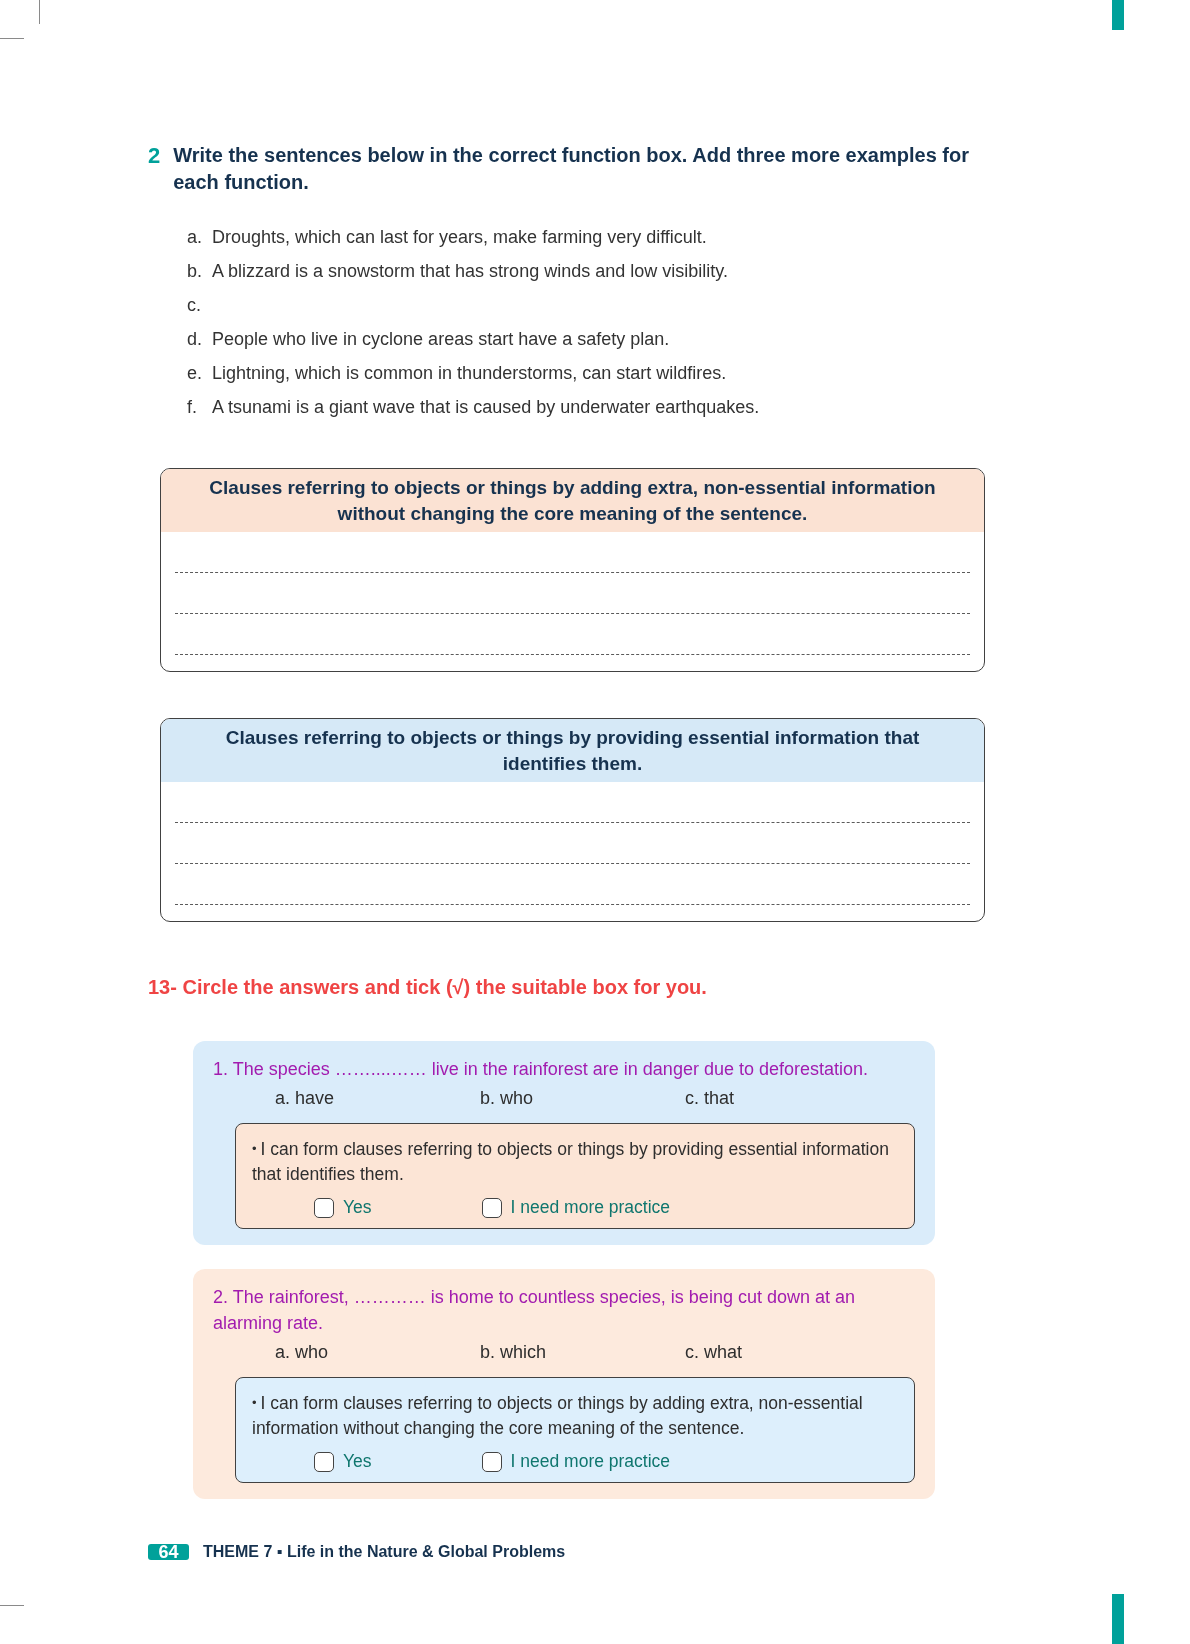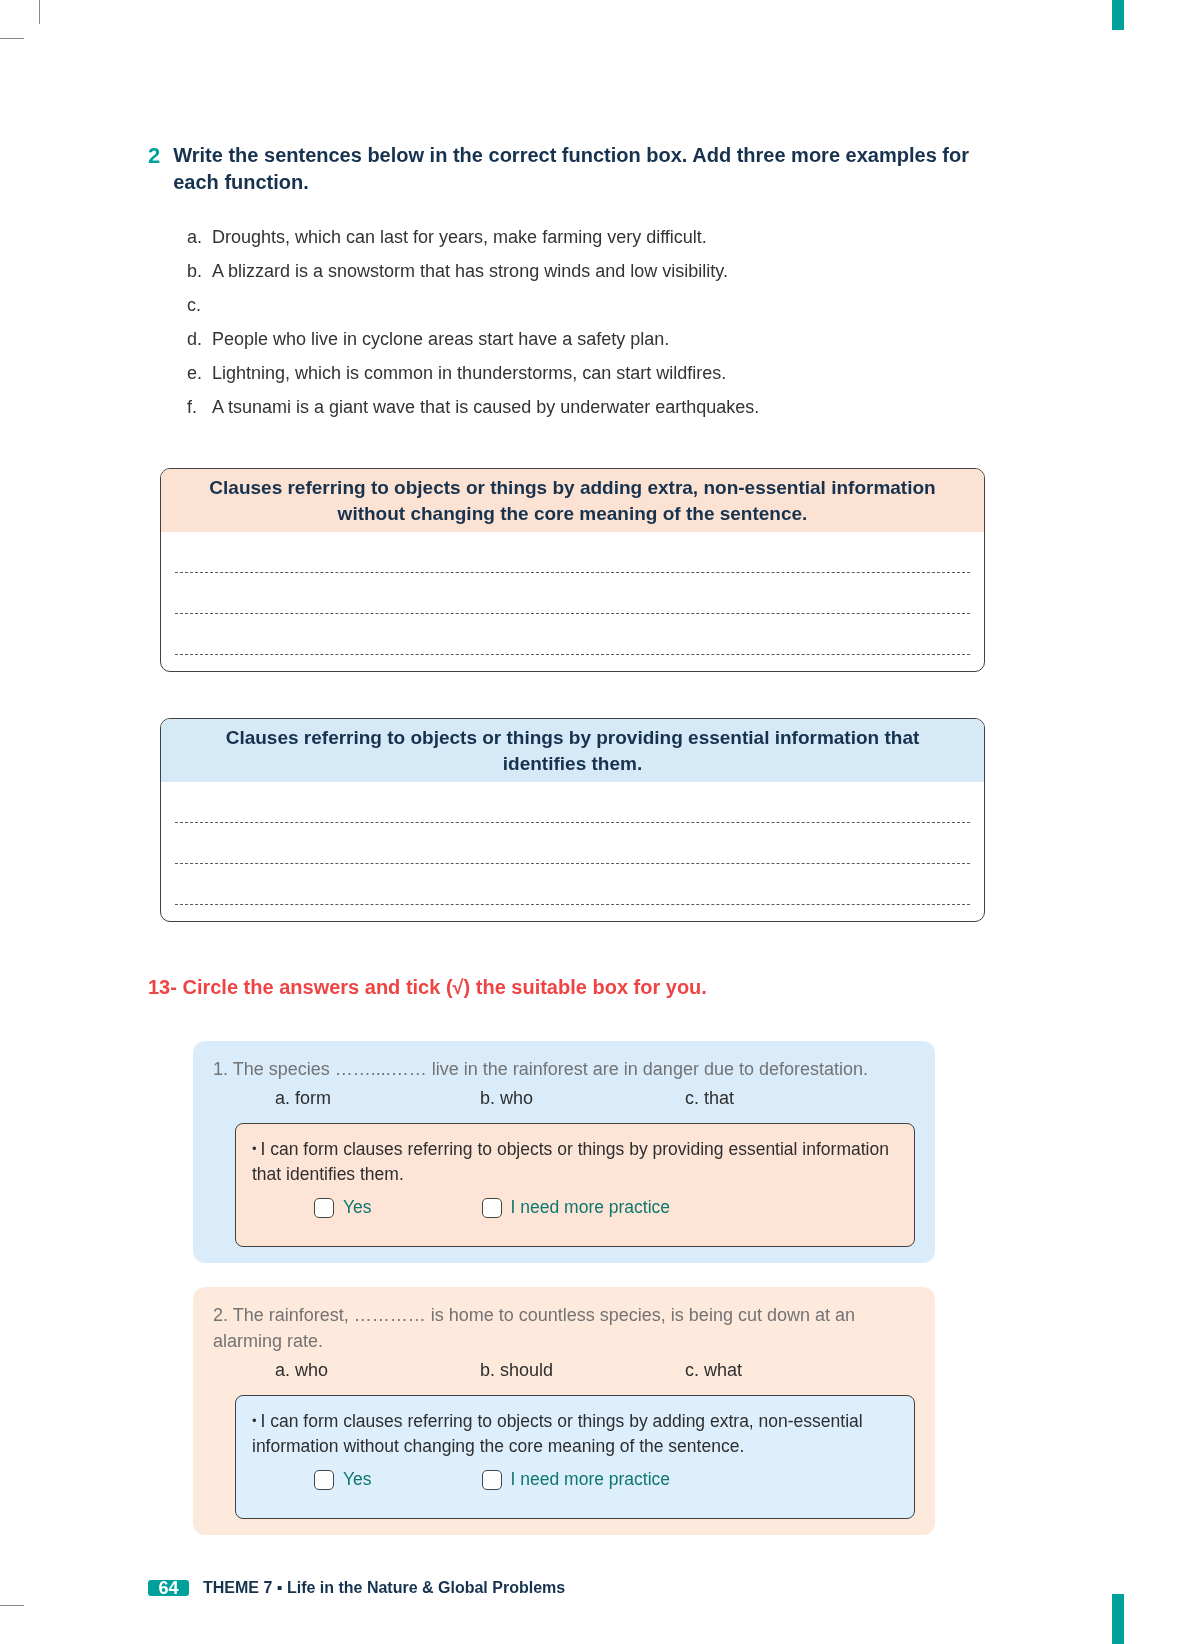--- a/index.html
+++ b/index.html
@@ -94,36 +94,36 @@
   .q-card {
     margin: 40px 0 0 45px;
     width: 742px;
     border-radius: 12px;
     padding: 15px 20px 16px 20px;
   }
   .q-card.blue  { background: #daecfa; }
   .q-card.peach { background: #fdeadd; }
   .q-card + .q-card { margin-top: 24px; }
 
-  .q-text { font-size: 18px; line-height: 26px; color: #737373; }
+  .q-text { font-size: 18px; line-height: 26px; color: #a21caf; }
   .options { display: flex; padding-left: 62px; margin-top: 3px; }
   .options .opt {
     width: 205px;
     font-size: 18px;
     line-height: 26px;
     color: #2e2e2e;
     cursor: pointer;
   }
 
   .self-check {
     margin: 12px 0 0 22px;
     width: 680px;
     border: 1.6px solid #414141;
     border-radius: 8px;
-    padding: 12px 16px 28px 16px;
+    padding: 12px 16px 10px 16px;
     background: #ffffff;
   }
   .self-check.peach { background: #fce5d6; }
   .self-check.blue  { background: #ddeffc; }
   .sc-text { font-size: 17.5px; line-height: 25px; color: #2e2e2e; }
   .sc-bullet { font-size: 13px; vertical-align: 2px; margin-right: 4px; }
 
   .check-row {
     display: flex;
     align-items: center;
@@ -226,21 +226,21 @@
         <div class="write-line"></div>
         <div class="write-line"></div>
       </div>
     </div>
 
     <div class="ex13-title">13- Circle the answers and tick (√) the suitable box for you.</div>
 
     <div class="q-card blue">
       <div class="q-text">1. The species ……....…… live in the rainforest are in danger due to deforestation.</div>
       <div class="options">
-        <span class="opt">a. form</span>
+        <span class="opt">a. have</span>
         <span class="opt">b. who</span>
         <span class="opt">c. that</span>
       </div>
       <div class="self-check peach">
         <div class="sc-text">
           <span class="sc-bullet">•</span><span>I can form clauses referring to objects or things by providing essential information that identifies them.</span>
         </div>
         <div class="check-row">
           <span class="check-group">
             <span class="checkbox"></span>
@@ -251,21 +251,21 @@
             <span class="check-label">I need more practice</span>
           </span>
         </div>
       </div>
     </div>
 
     <div class="q-card peach">
       <div class="q-text">2. The rainforest, ………… is home to countless species, is being cut down at an alarming rate.</div>
       <div class="options">
         <span class="opt">a. who</span>
-        <span class="opt">b. should</span>
+        <span class="opt">b. which</span>
         <span class="opt">c. what</span>
       </div>
       <div class="self-check blue">
         <div class="sc-text">
           <span class="sc-bullet">•</span><span>I can form clauses referring to objects or things by adding extra, non-essential information without changing the core meaning of the sentence.</span>
         </div>
         <div class="check-row">
           <span class="check-group">
             <span class="checkbox"></span>
             <span class="check-label">Yes</span>

